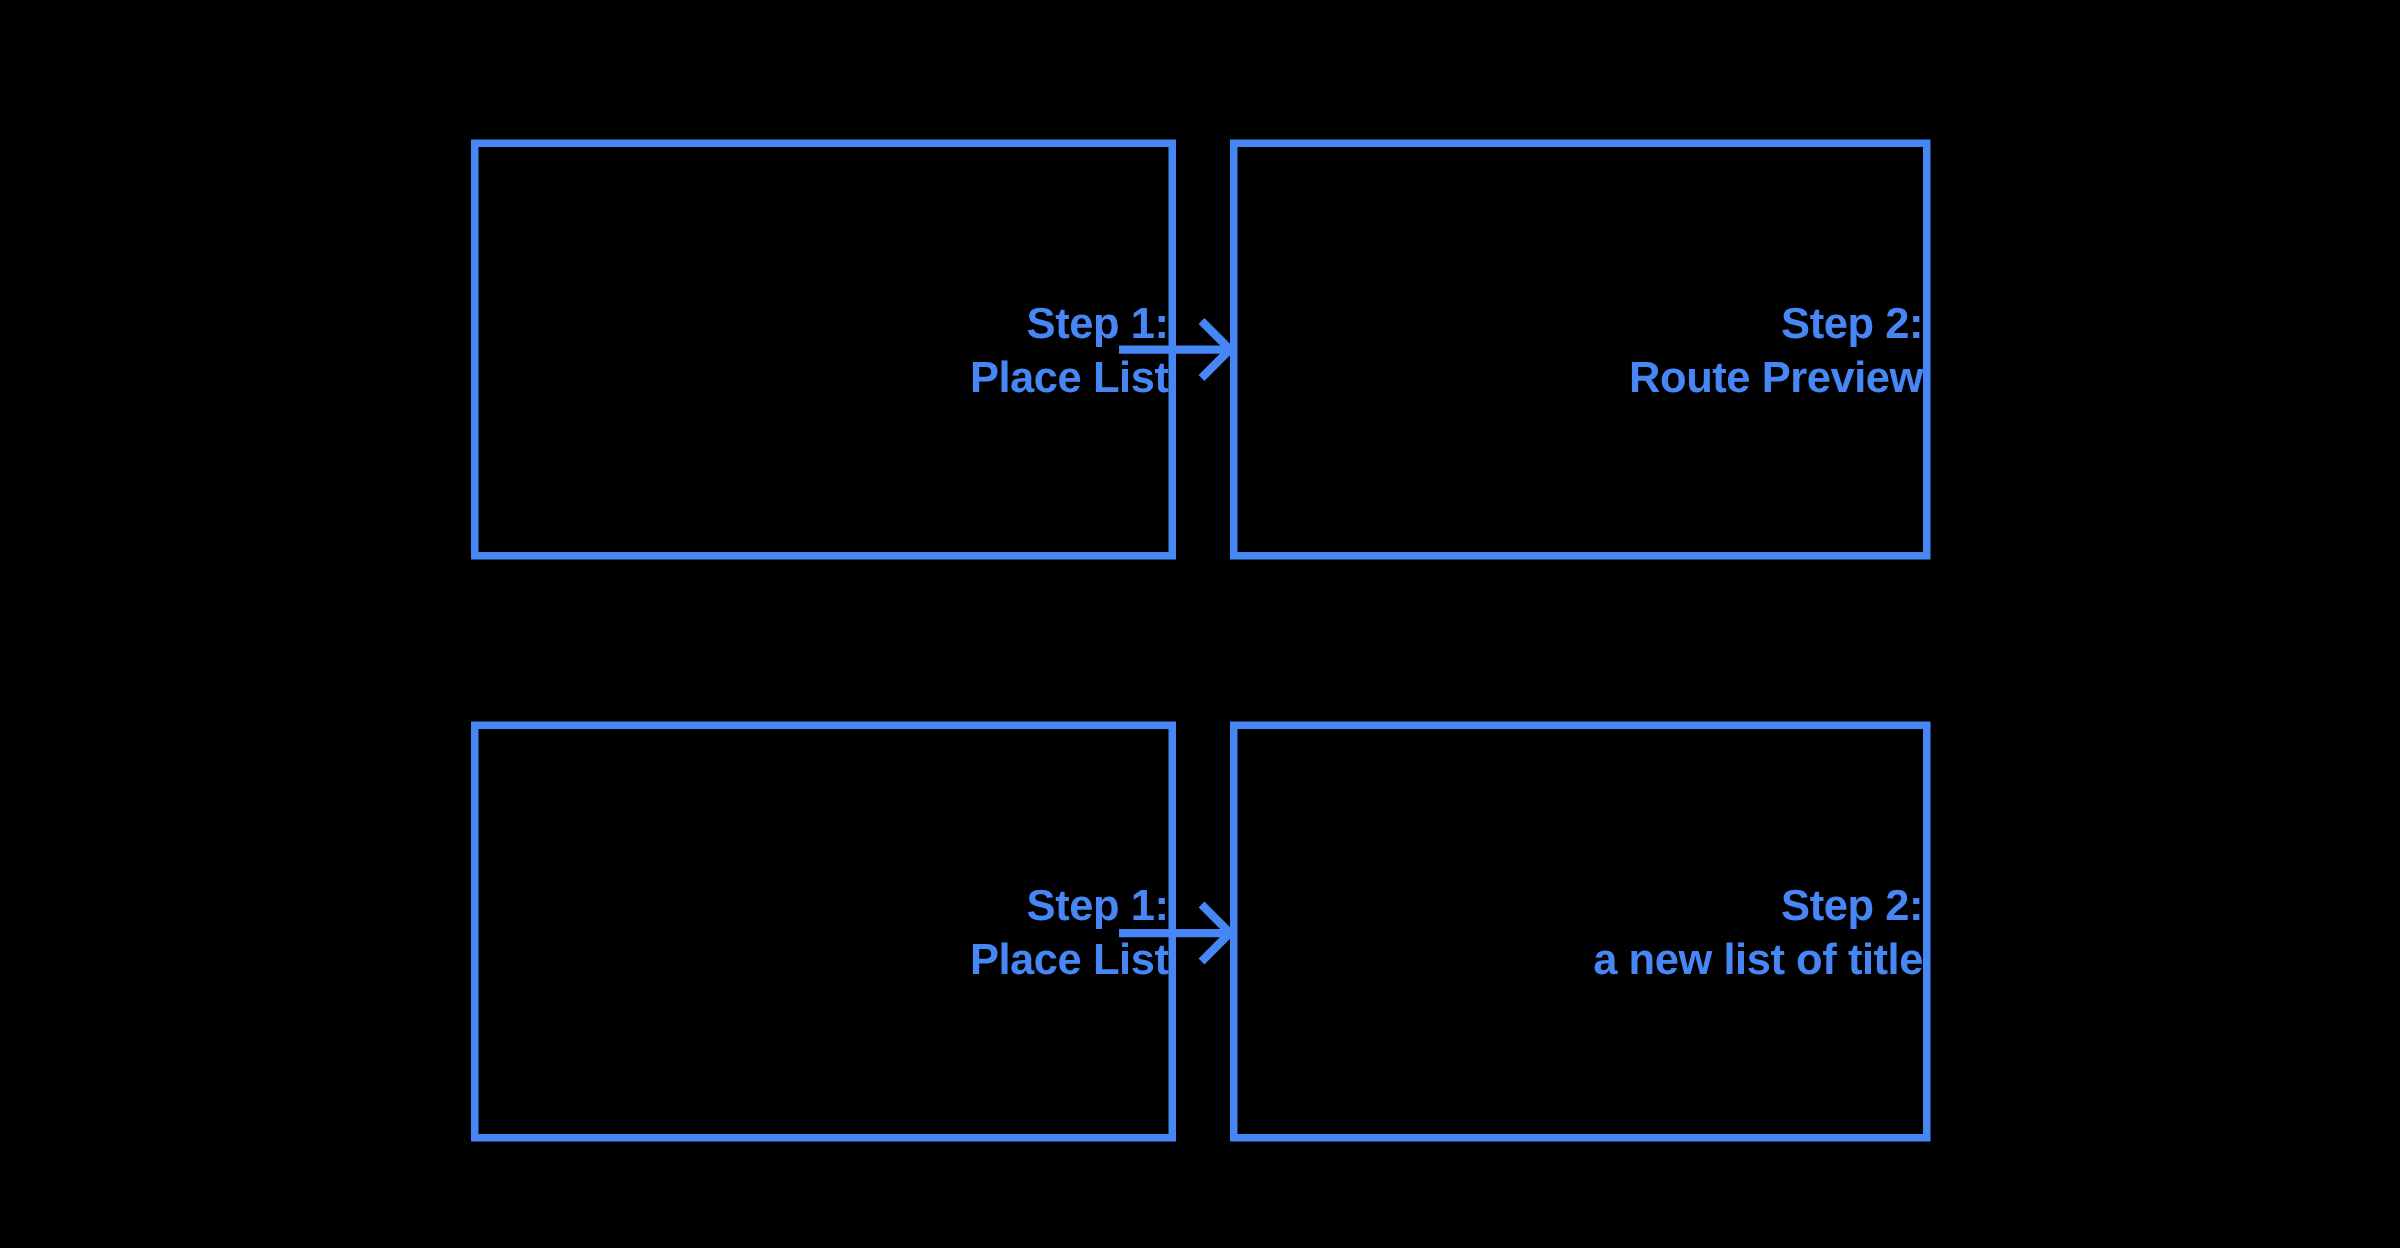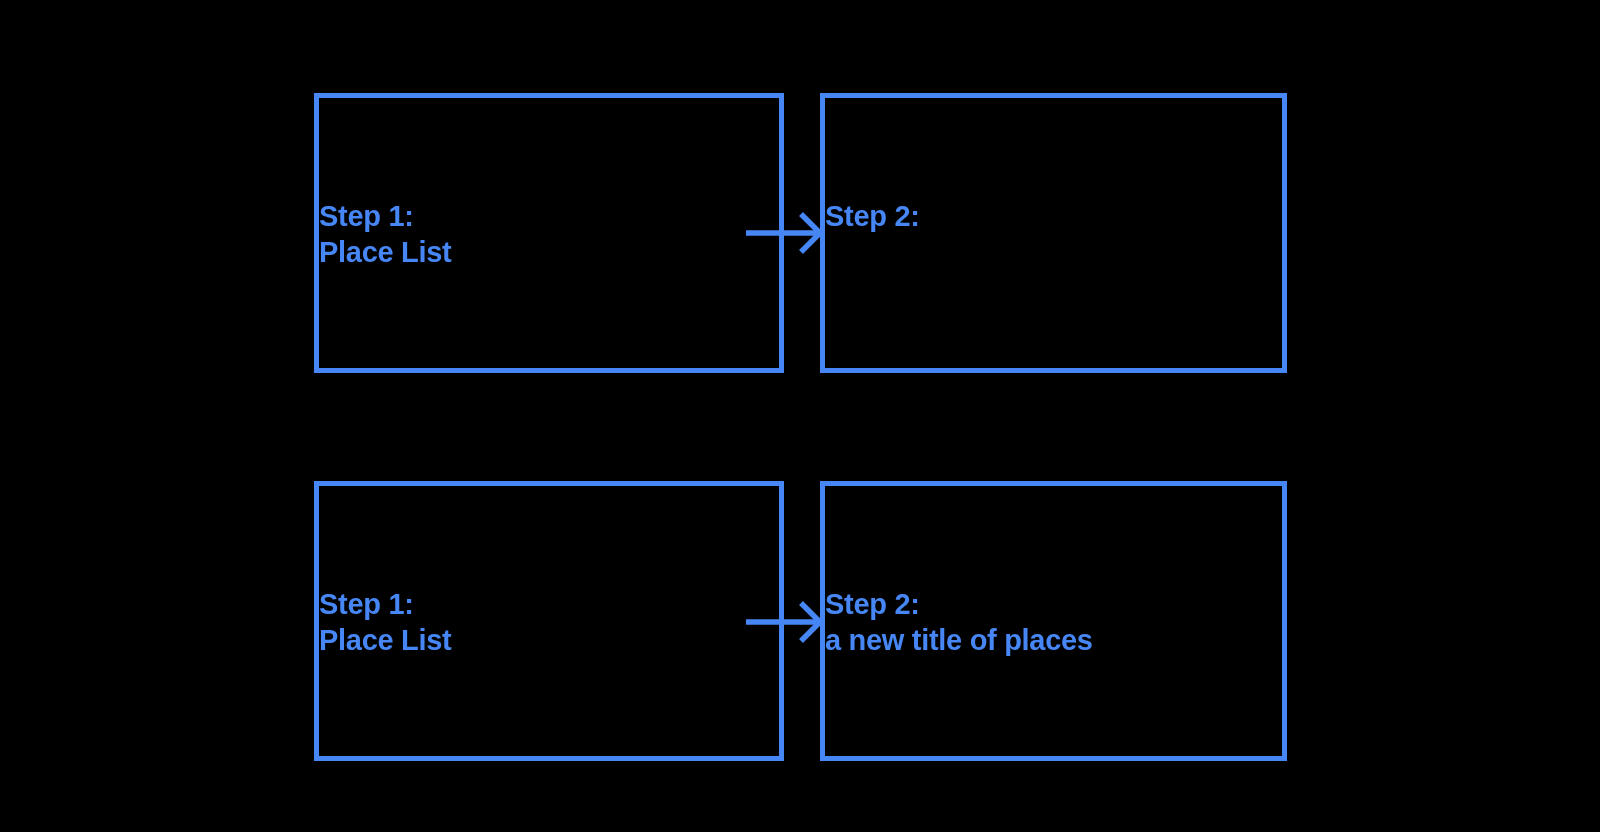--- a/index.html
+++ b/index.html
@@ -23,21 +23,21 @@
     border: 5px solid var(--color-accent);
     background: transparent;
     padding-top: 100px;
   }
   .pos-tl { left: 314px; top: 93px;  width: 470px; height: 280px; }
   .pos-tr { left: 820px; top: 93px;  width: 467px; height: 280px; }
   .pos-bl { left: 314px; top: 481px; width: 470px; height: 280px; }
   .pos-br { left: 820px; top: 481px; width: 467px; height: 280px; }
   .box-label {
     width: 100%;
-    text-align: left;
+    text-align: right;
     color: var(--color-accent);
     font-size: 29px;
     font-weight: 700;
     letter-spacing: -0.3px;
     line-height: 36px;
   }
   .arrow-layer {
     position: absolute;
     left: 0; top: 0;
     width: 1600px; height: 832px;
@@ -59,34 +59,35 @@
   <div class="step-box pos-tl">
     <div class="box-label">
       <div>Step 1:</div>
       <div>Place List</div>
     </div>
   </div>
 
   <div class="step-box pos-tr">
     <div class="box-label">
       <div>Step 2:</div>
+      <div>Route Preview</div>
     </div>
   </div>
 
   <div class="step-box pos-bl">
     <div class="box-label">
       <div>Step 1:</div>
       <div>Place List</div>
     </div>
   </div>
 
   <div class="step-box pos-br">
     <div class="box-label">
       <div>Step 2:</div>
-      <div>a new title of places</div>
+      <div>a new list of title</div>
     </div>
   </div>
 
   <svg class="arrow-layer" viewBox="0 0 1600 832">
     <g>
       <line x1="746" y1="233" x2="816" y2="233"></line>
       <polyline points="801,214 820,233 801,252"></polyline>
     </g>
     <g>
       <line x1="746" y1="622" x2="816" y2="622"></line>

